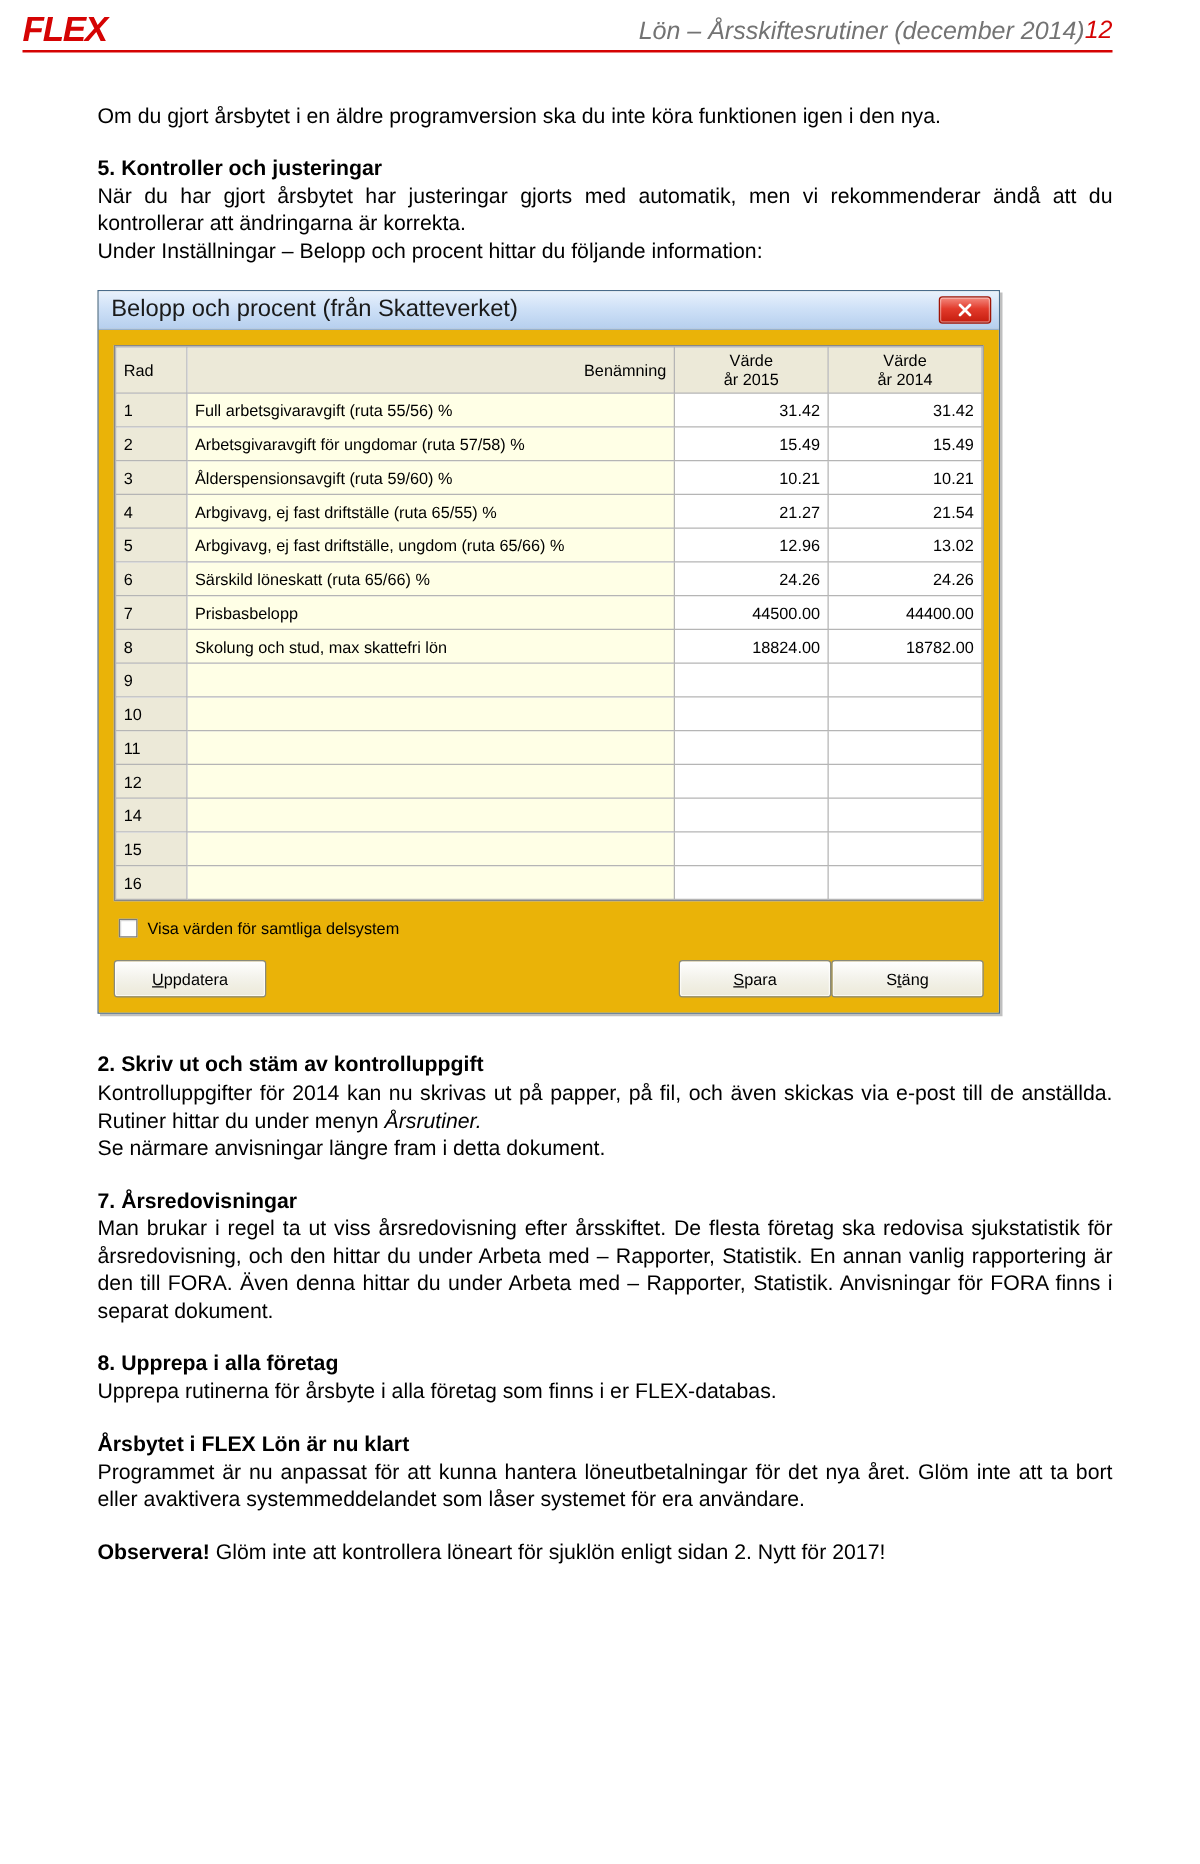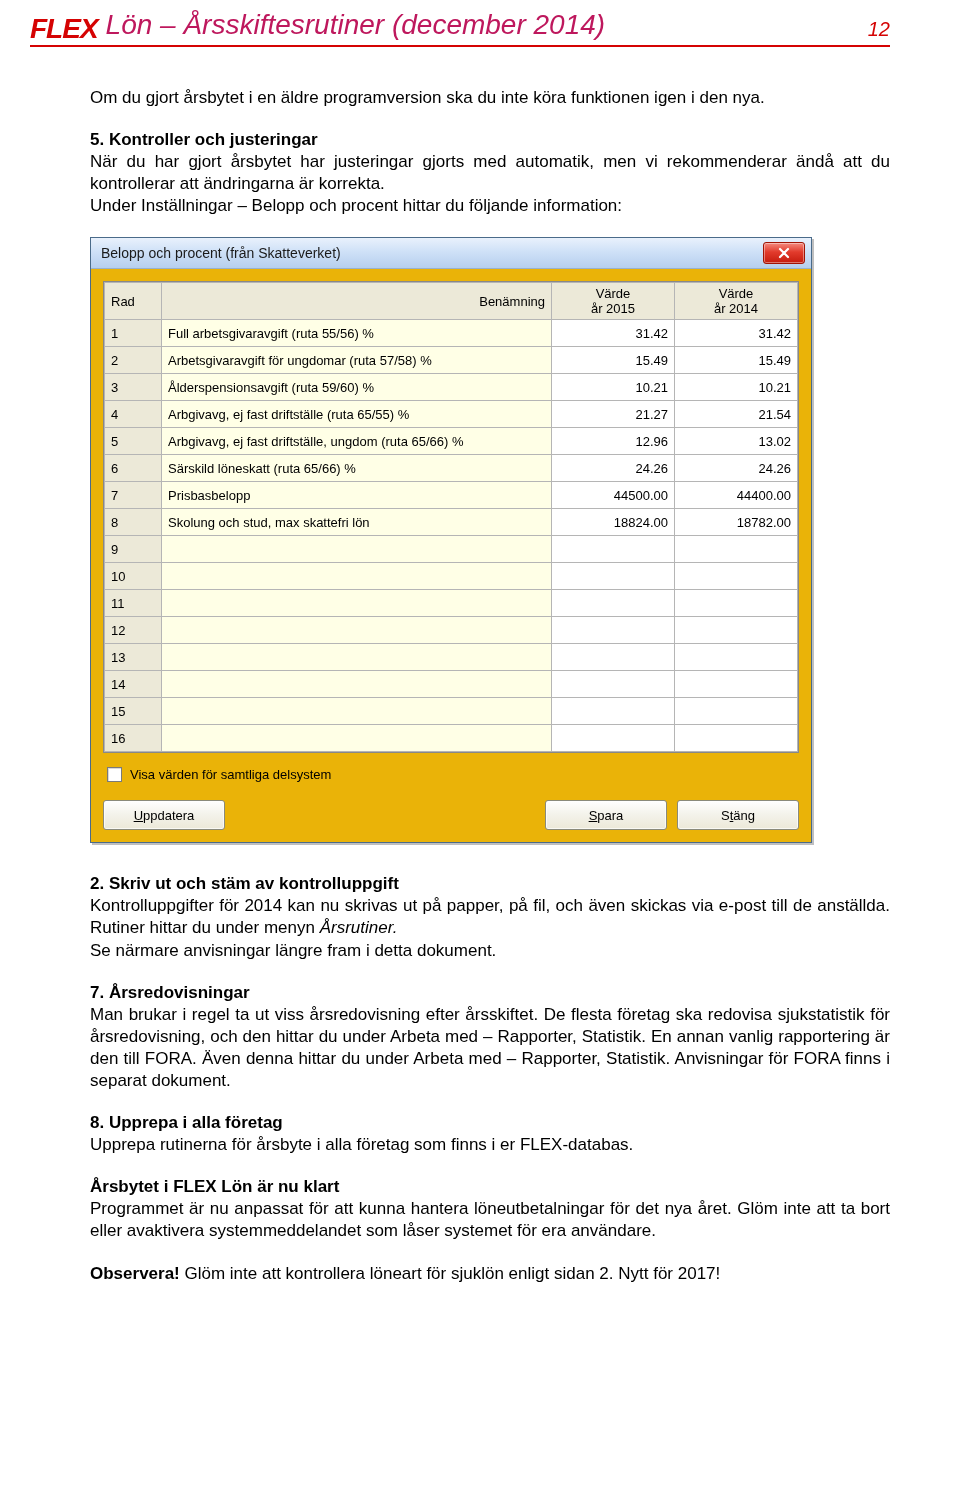--- a/index.html
+++ b/index.html
@@ -4,45 +4,46 @@
 <style>
   body {
     margin: 0;
     background: #fff;
     font-family: Arial, Helvetica, sans-serif;
     font-size: 17px;
     color: #000;
     width: 960px;
   }
   .page {
-    padding: 0 0 40px 12px;
+    padding: 0 0 40px 0;
   }
   
   .doc-header {
     display: flex;
     align-items: flex-end;
     padding: 10px 70px 0 18px;
   }
   .logo {
     font-family: "Arial Black", Arial, sans-serif;
     font-weight: 900;
     font-style: italic;
     font-size: 28px;
     color: #d50303;
     letter-spacing: -1px;
     margin-right: 8px;
     line-height: 1;
   }
   .doc-title {
     font-style: italic;
-    font-size: 28px;
-    color: #be185d;
+    font-size: 20px;
+    color: #737373;
     line-height: 1.1;
     flex: 1;
     padding-bottom: 2px;
+    text-align: right;
   }
   .page-number {
     font-style: italic;
     font-size: 20px;
     color: #d50303;
     padding-bottom: 2px;
   }
   .header-rule {
     margin: 2px 70px 0 18px;
     border: none;
@@ -78,21 +79,21 @@
     display: flex;
     align-items: center;
     height: 30px;
     background: linear-gradient(to bottom, #e9f1fc 0%, #cfe1f7 45%, #b6cfee 100%);
     border-bottom: 1px solid #98b1cc;
     padding: 0 6px 0 10px;
     color: #1a1a1a;
   }
   .titlebar .title-text {
     flex: 1;
-    font-size: 14px;
+    font-size: 19px;
   }
   .close-btn {
     width: 40px;
     height: 20px;
     border-radius: 3px;
     background: linear-gradient(to bottom, #f48a7f 0%, #e23b2c 45%, #c51c0e 100%);
     border: 1px solid #a01405;
     display: flex;
     align-items: center;
     justify-content: center;
@@ -156,21 +157,20 @@
   .cb {
     width: 13px;
     height: 13px;
     border: 1px solid #7a7a7a;
     background: #fff;
     margin-right: 8px;
     box-shadow: inset 1px 1px 0 #d9d9d9;
   }
   .button-row {
     display: flex;
-    gap: 10px;
     padding-top: 6px;
   }
   .button-row .spacer { flex: 1; }
   .win-btn {
     min-width: 92px;
     height: 28px;
     background: linear-gradient(to bottom, #ffffff 0%, #f3f2ea 50%, #ece9d8 100%);
     border: 1px solid #8a8a7a;
     border-radius: 3px;
     display: flex;
@@ -293,26 +293,20 @@
                   <td class="val-col"></td>
                   <td class="val-col"></td>
                 </tr>
                 <tr>
                   <td class="rad-col">12</td>
                   <td class="ben-col"></td>
                   <td class="val-col"></td>
                   <td class="val-col"></td>
                 </tr>
                 <tr>
-                  <td class="rad-col">13</td>
-                  <td class="ben-col"></td>
-                  <td class="val-col"></td>
-                  <td class="val-col"></td>
-                </tr>
-                <tr>
                   <td class="rad-col">14</td>
                   <td class="ben-col"></td>
                   <td class="val-col"></td>
                   <td class="val-col"></td>
                 </tr>
                 <tr>
                   <td class="rad-col">15</td>
                   <td class="ben-col"></td>
                   <td class="val-col"></td>
                   <td class="val-col"></td>

